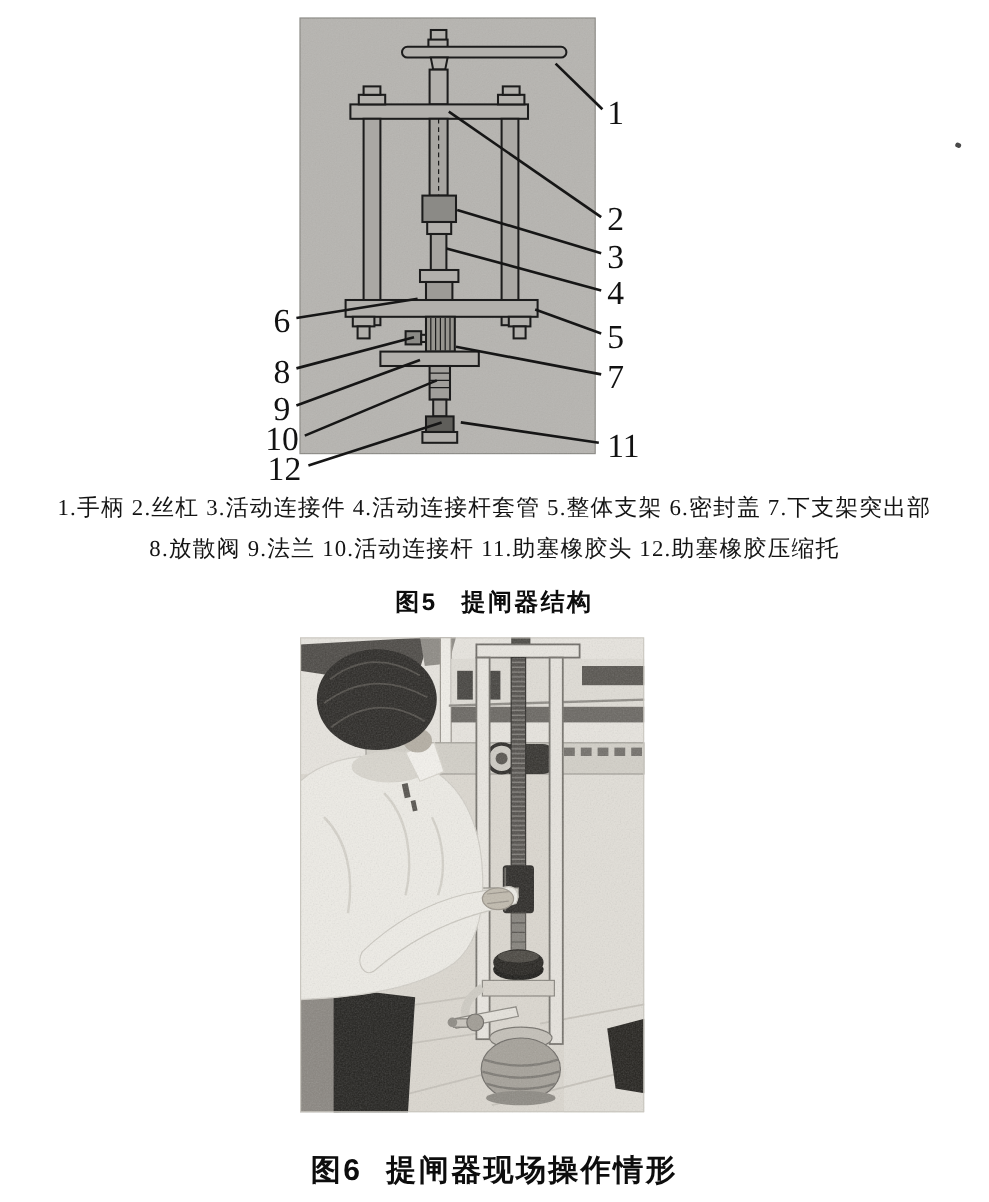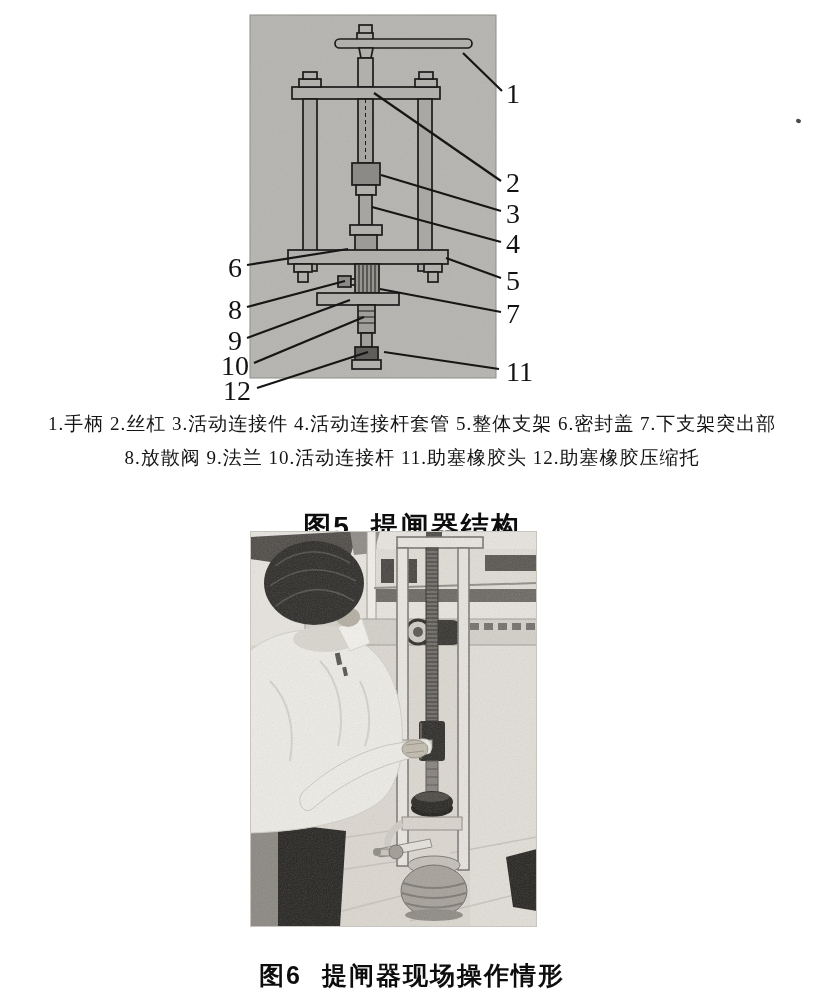--- a/index.html
+++ b/index.html
@@ -5,21 +5,21 @@
   html,body{margin:0;padding:0;}
   .page{position:relative;width:824px;height:1002px;background:#ffffff;overflow:hidden;
         font-family:"Liberation Serif",serif;color:#161616;}
   .layer{position:absolute;}
   .parts-line{position:absolute;left:0;width:824px;text-align:center;
               font-size:19px;letter-spacing:1px;line-height:28px;color:#141414;}
   .parts-line-1{top:410px;}
   .parts-line-2{top:444px;}
   .fig-caption{position:absolute;left:0;width:824px;text-align:center;
                font-family:"Liberation Sans",sans-serif;font-weight:bold;color:#0d0d0d;}
-  .fig5-caption{top:512px;font-size:28px;letter-spacing:2px;line-height:30px;}
+  .fig5-caption{top:487px;font-size:20px;letter-spacing:2px;line-height:30px;}
   .fig6-caption{top:957px;font-size:25px;letter-spacing:2px;line-height:36px;}
   .cap-gap{display:inline-block;width:20px;}
   .speck{position:absolute;left:796px;top:119px;width:5px;height:4px;background:#4a4a4a;
          border-radius:2px;transform:rotate(20deg);}
   svg text{font-family:"Liberation Serif",serif;font-size:28px;fill:#121212;}
 </style>
 </head>
 <body>
 
 <div class="page">

